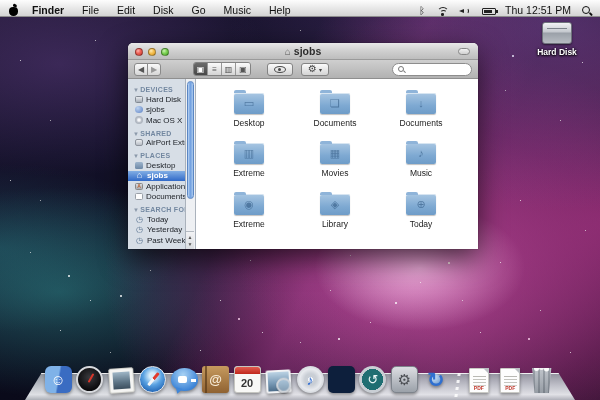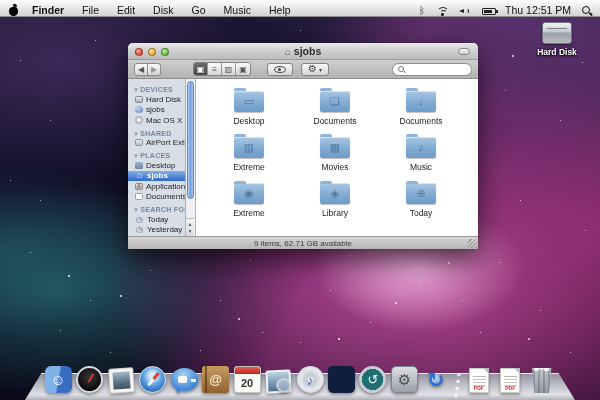--- a/index.html
+++ b/index.html
@@ -402,24 +402,20 @@
         <div class="folder-cell">
             <span class="folder-img">
               <span class="folder-glyph">⊕</span>
             </span>
             <span class="folder-label">Today</span>
           </div>
       </div>
     </div>
   </div>
 
-  <div class="statusbar">
-    <span>9 items, 62.71 GB available</span>
-    <span class="grip"></span>
-  </div>
 </div>
 
 <div class="dock">
   <div class="shelf"></div>
   <div class="dock-row">
     <div class="dock-item" title="Finder">
         <span class="di finder">☺</span>
       </div>
     <div class="dock-item" title="Dashboard">
         <span class="di dashboard"></span>

